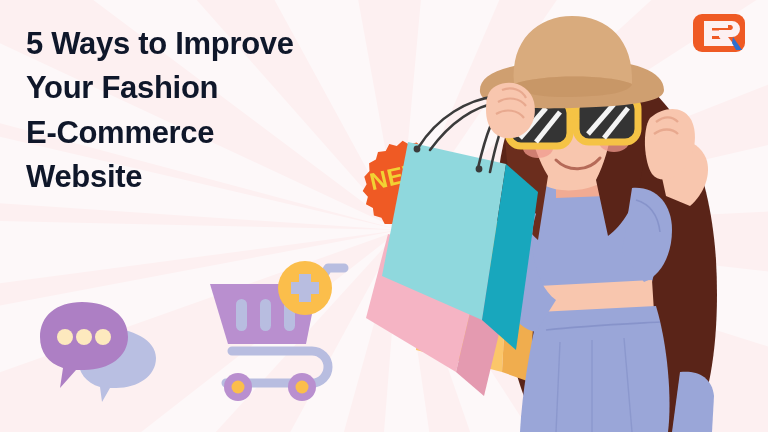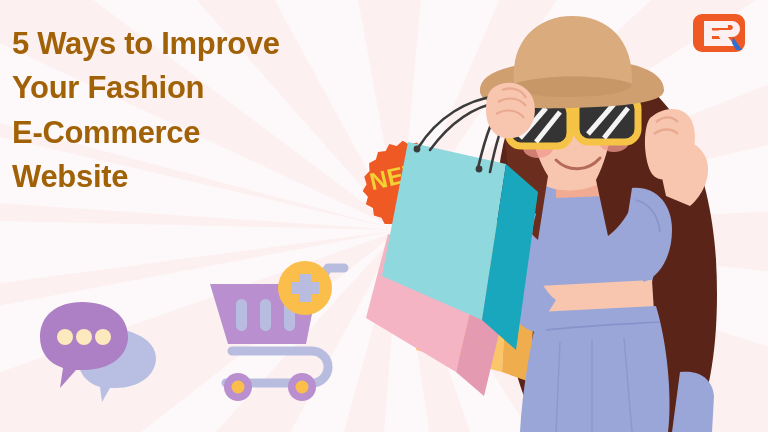--- a/index.html
+++ b/index.html
@@ -11,22 +11,22 @@
   .banner{
     position:relative;width:768px;height:432px;overflow:hidden;
     background:#fdf0f1;
   }
   
   .rays{position:absolute;inset:0;overflow:hidden;}
   .rays svg{display:block;width:768px;height:432px;}
 
   
   .headline{
-    position:absolute;left:12px;top:22px;width:400px;
-    color:#a16207;
+    position:absolute;left:26px;top:22px;width:400px;
+    color:#0f172a;
     font-size:31px;font-weight:bold;line-height:1.43;
     letter-spacing:-0.3px;
     white-space:pre-line;
   }
 
   
   .logo{position:absolute;right:20px;top:10px;width:56px;height:46px;}
   .logo svg{display:block;}
 
   

